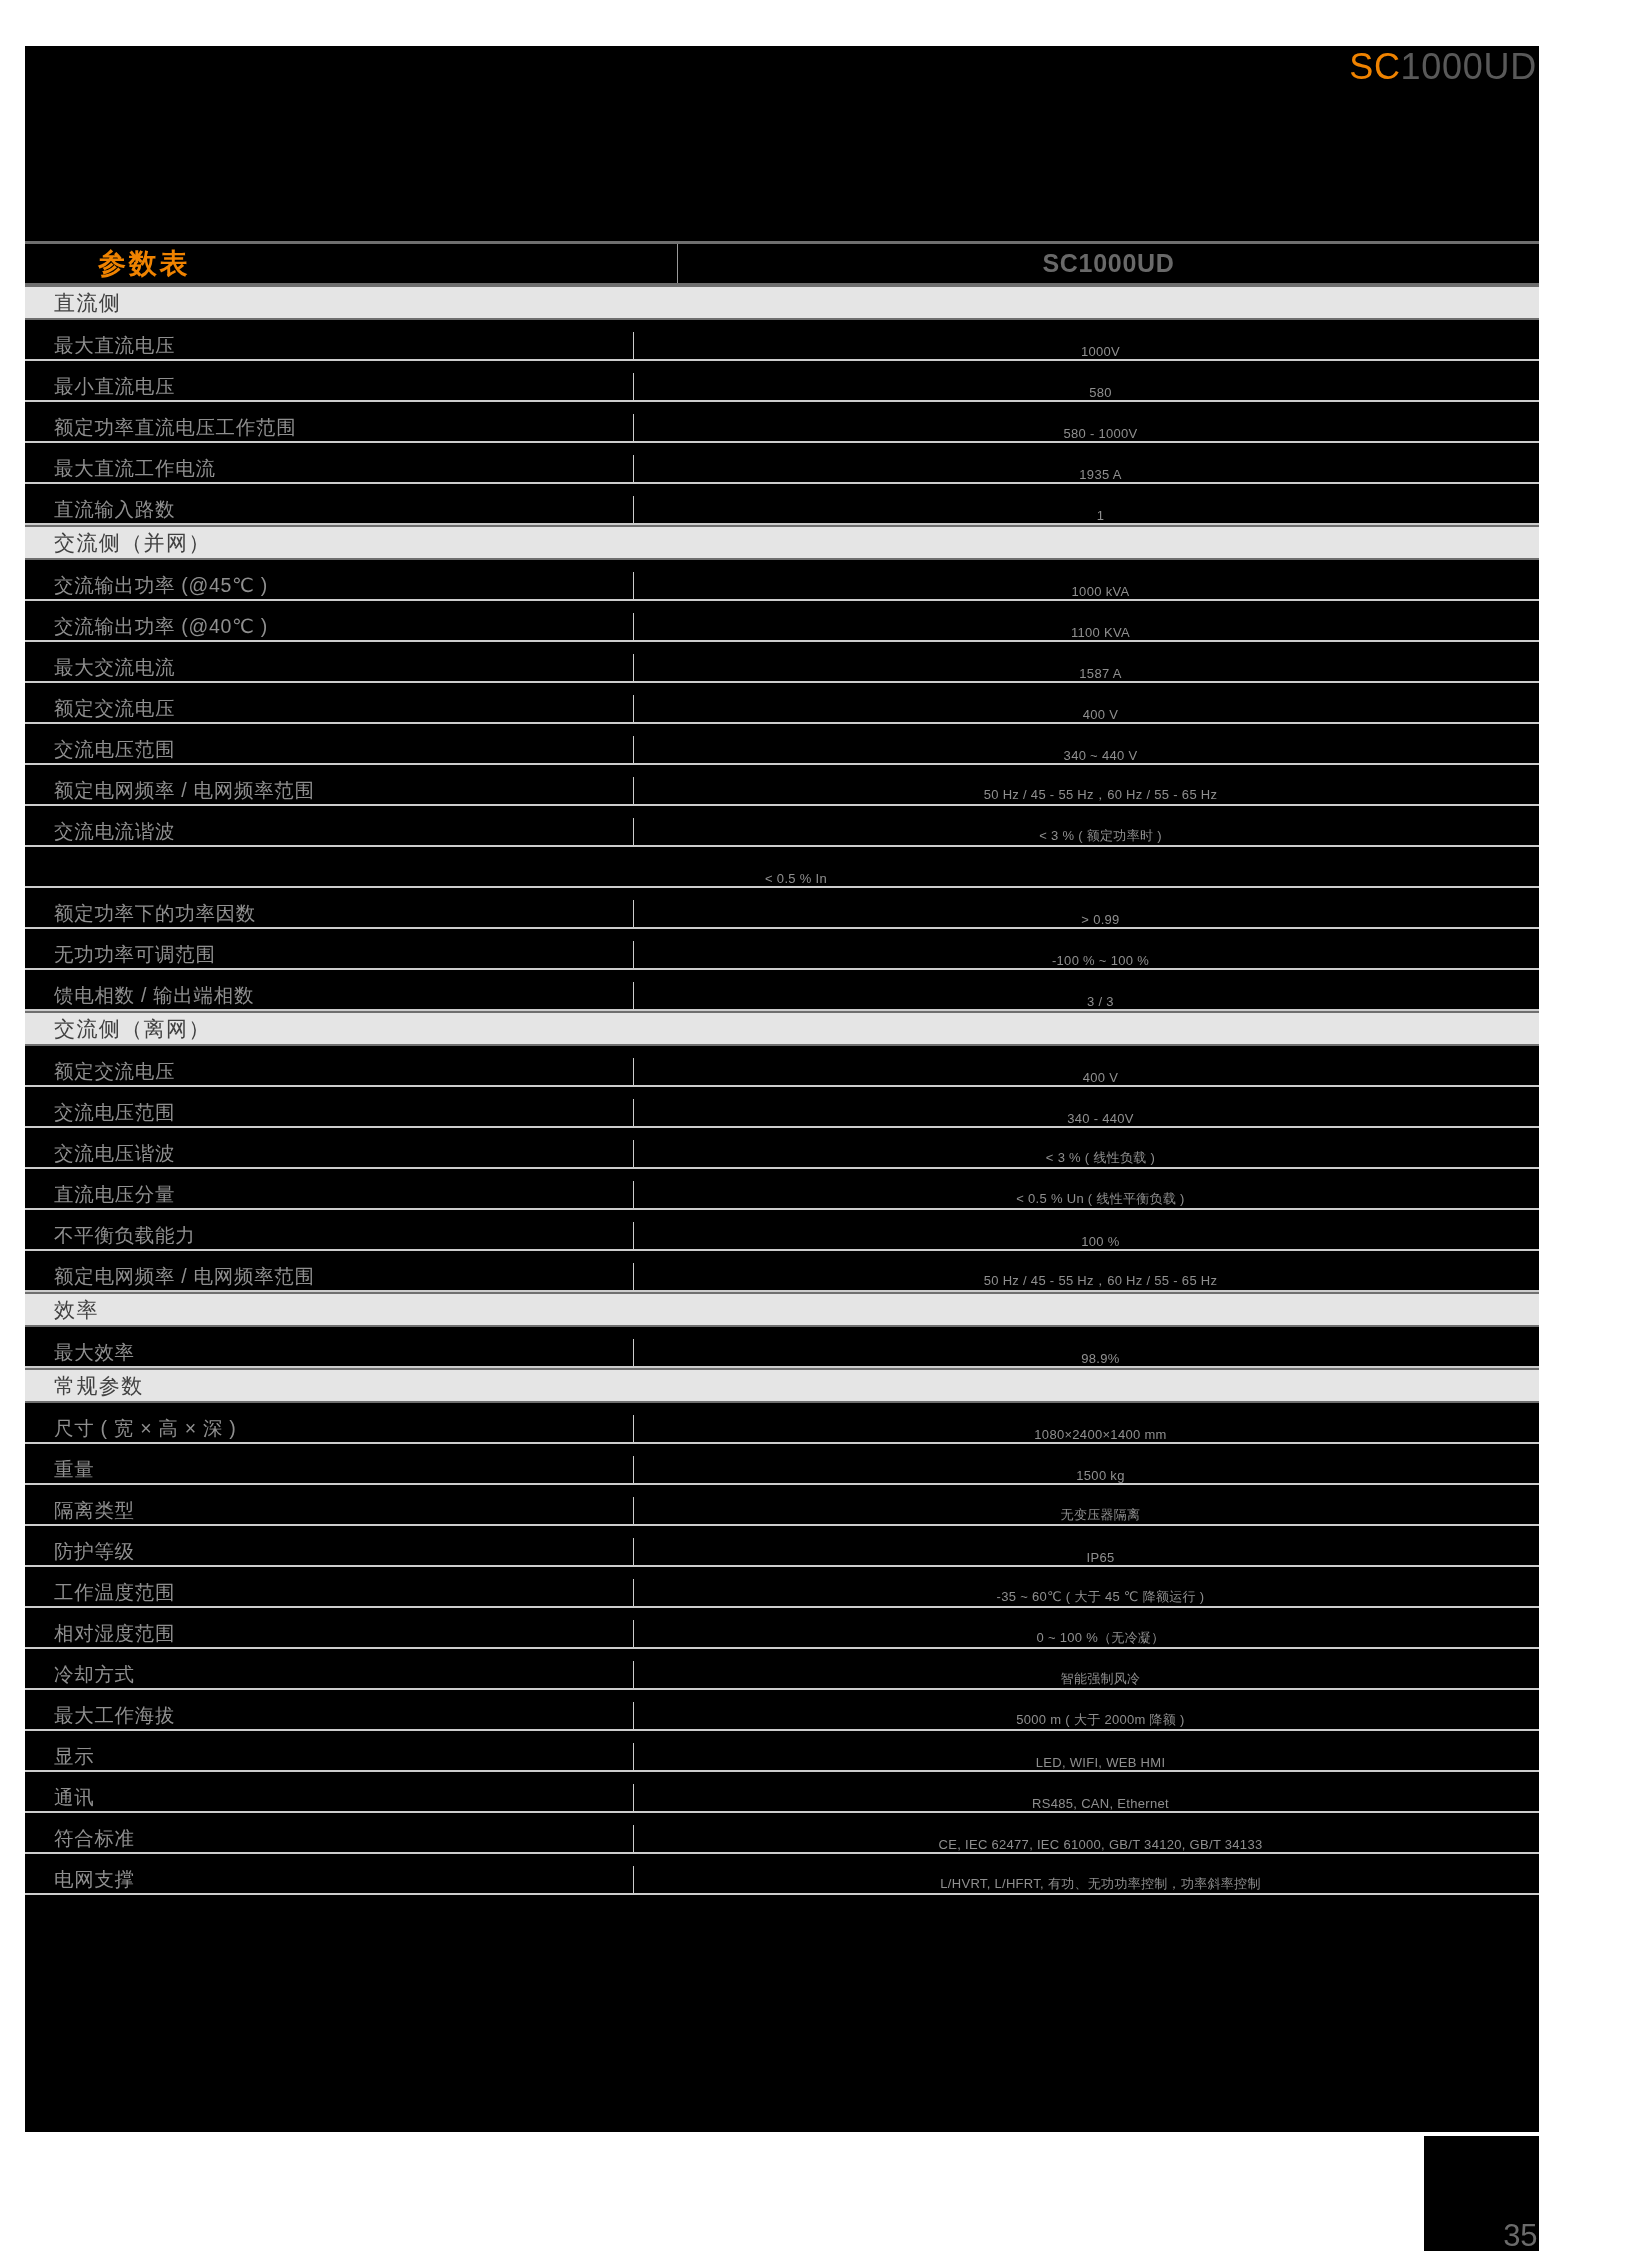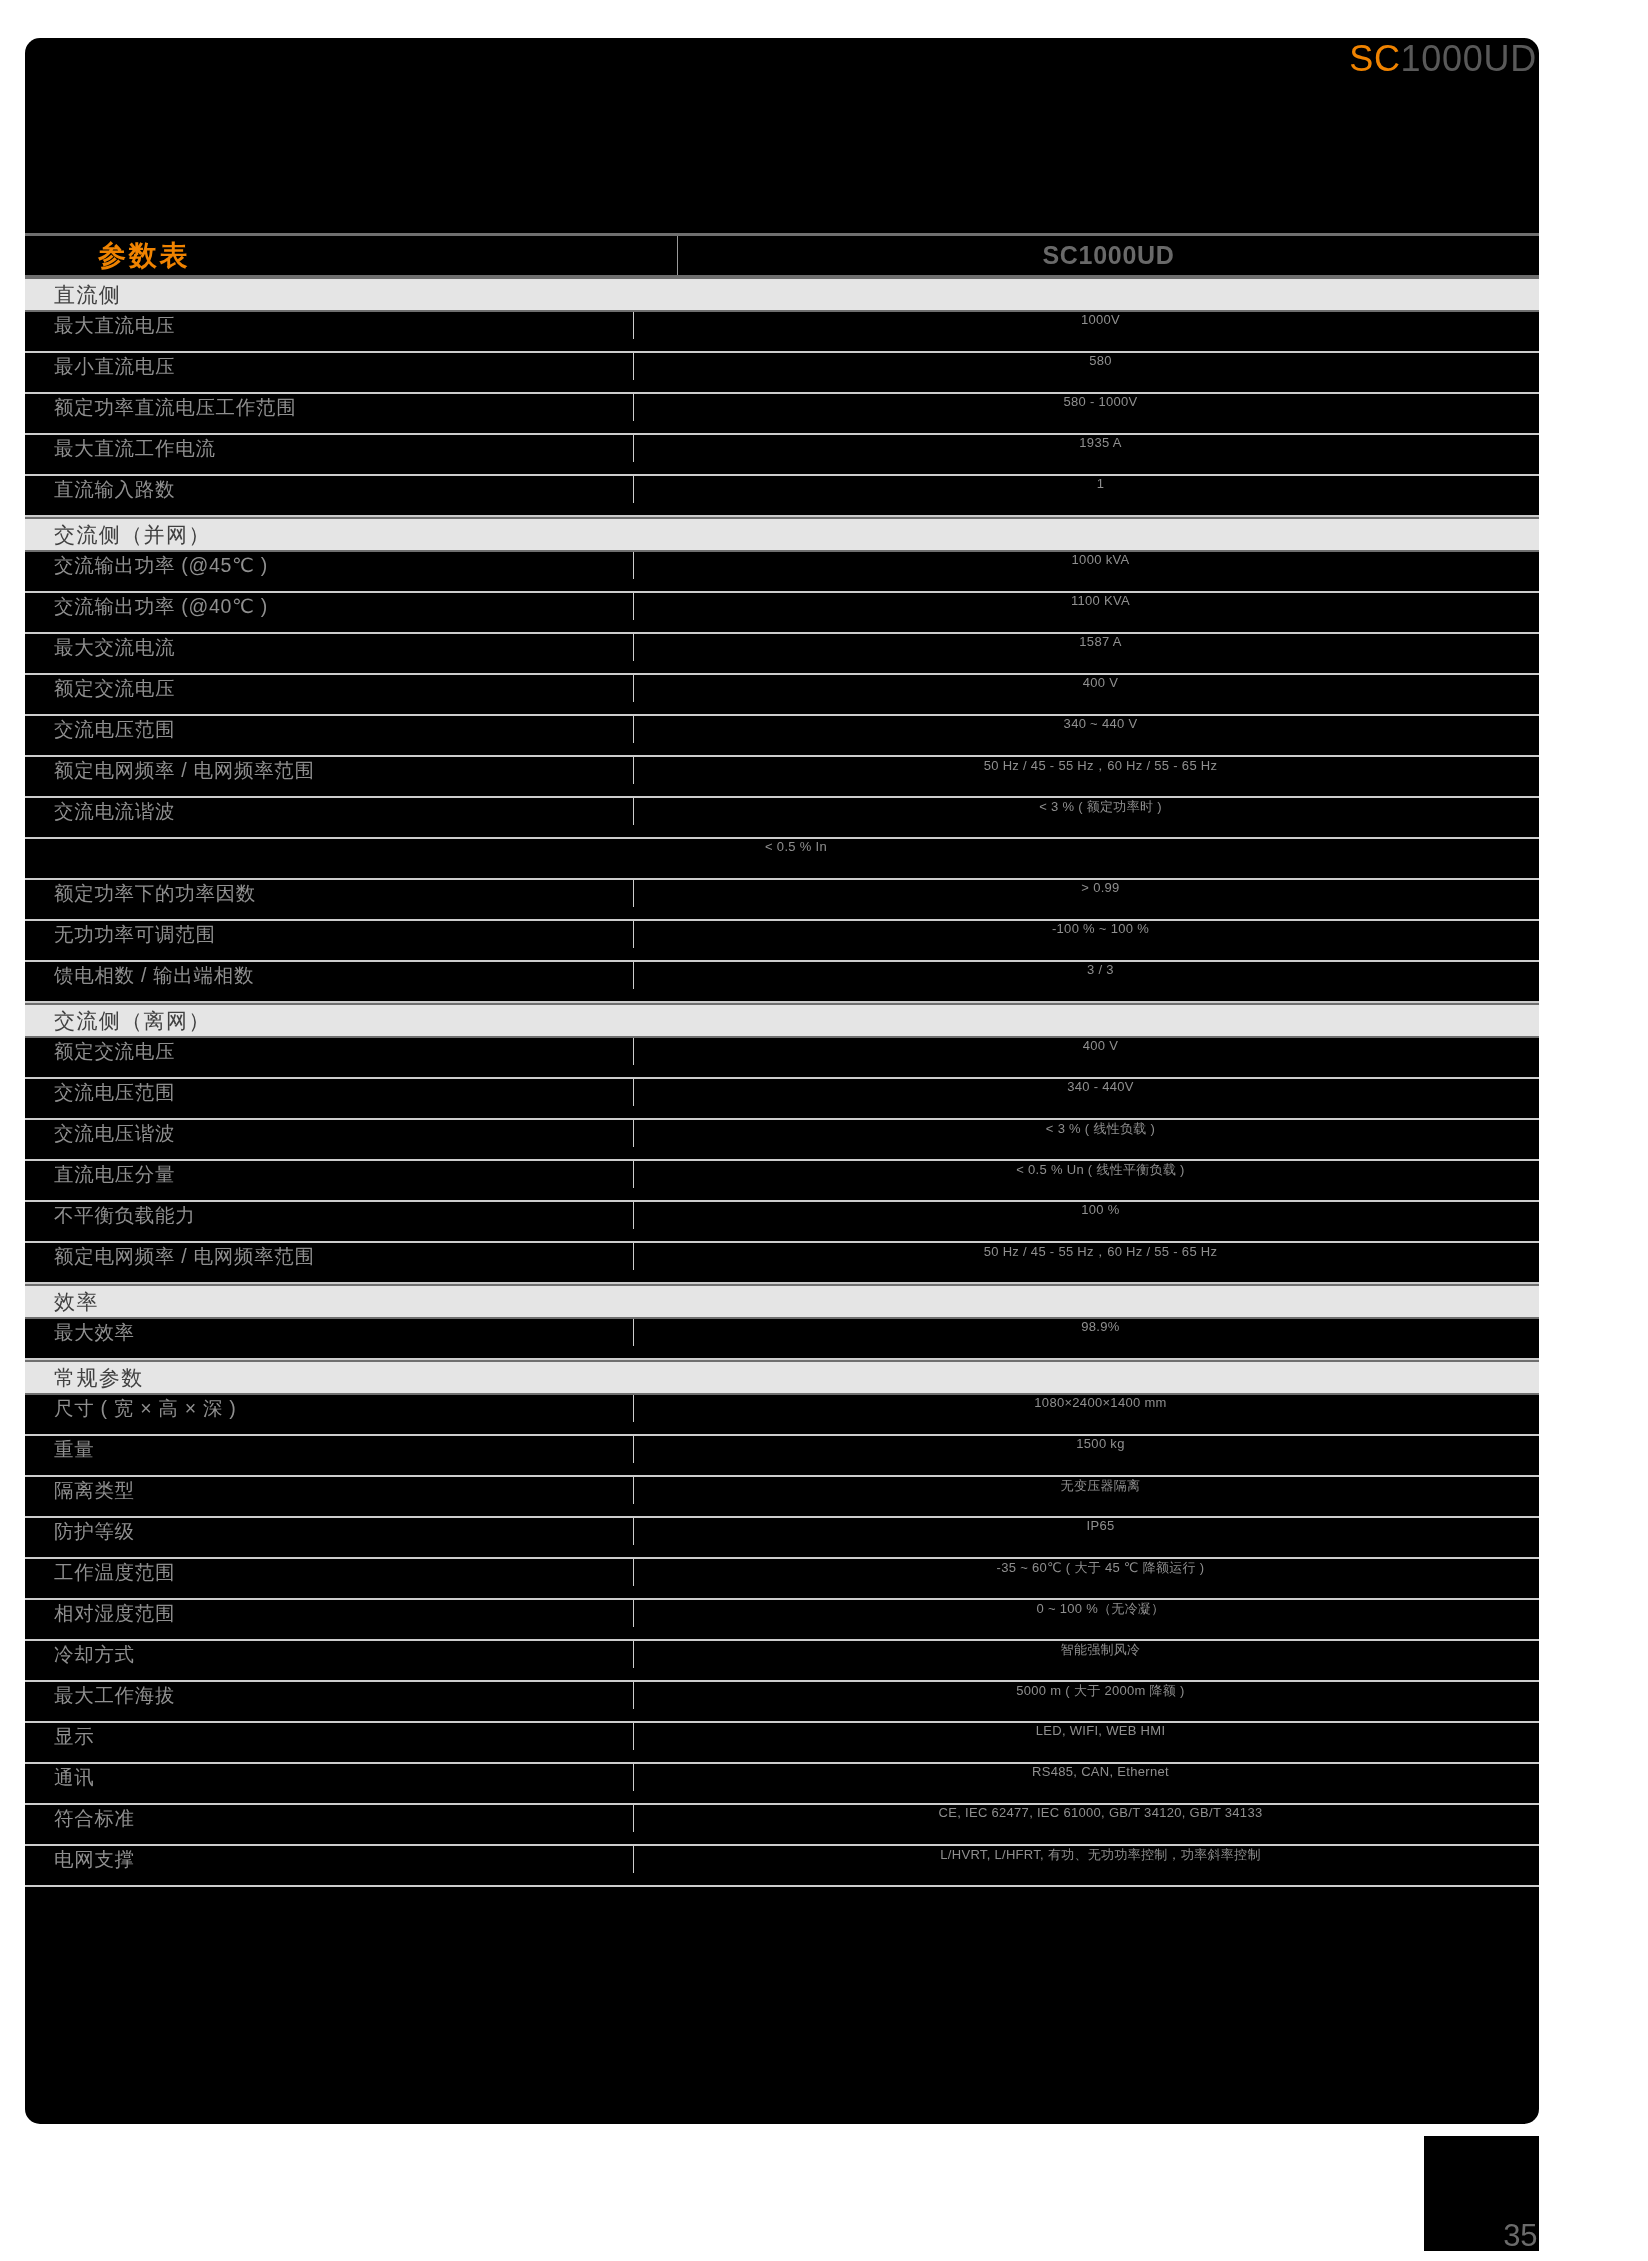--- a/index.html
+++ b/index.html
@@ -13,23 +13,22 @@
     --page-black:#000000;
     --value-gray:#696969;
   }
   html,body{margin:0;padding:0;}
   body{
     width:1649px;height:2261px;background:#ffffff;position:relative;
     font-family:"Liberation Sans","DejaVu Sans",sans-serif;
     -webkit-font-smoothing:antialiased;
   }
   .black-page{
-    position:absolute;left:25px;top:38px;width:1514px;height:2086px;
+    position:absolute;left:25px;top:46px;width:1514px;height:2086px;
     background:var(--page-black);
-    border-radius:15px;
   }
   .doc-title{
     position:absolute;top:1.4px;right:2.1px;line-height:1.1;
     font-size:36px;font-weight:400;letter-spacing:0.7px;white-space:nowrap;
   }
   .doc-title .t-prefix{color:var(--accent-orange);}
   .doc-title .t-suffix{color:var(--title-gray);}
   .spec-table{
     position:absolute;left:0;top:195px;width:1514px;
   }
@@ -49,21 +48,21 @@
     color:var(--value-gray);font-size:25px;font-weight:bold;letter-spacing:0.7px;
   }
   .section-row{
     height:31px;background:var(--section-bg);
     border-top:2.8px solid var(--line-dark);
     border-bottom:2.8px solid var(--line-dark);
     display:flex;align-items:center;padding-left:29px;box-sizing:content-box;
     color:var(--section-text);font-size:21px;letter-spacing:1.4px;
   }
   .data-row{
-    display:flex;align-items:flex-start;height:39px;background:var(--page-black);
+    display:flex;align-items:flex-end;height:39px;background:var(--page-black);
     border-bottom:2.1px solid var(--line-light);
   }
   .data-row:last-child{border-bottom:2.1px solid var(--line-light);}
   .data-row .cell-label{
     width:609px;box-sizing:border-box;display:flex;align-items:center;
     padding-left:29px;border-right:1.4px solid var(--line-light);
     color:var(--row-text);font-size:19.5px;letter-spacing:0.7px;white-space:nowrap;
   }
   .data-row .cell-value{
     flex:1;display:flex;align-items:center;justify-content:center;

